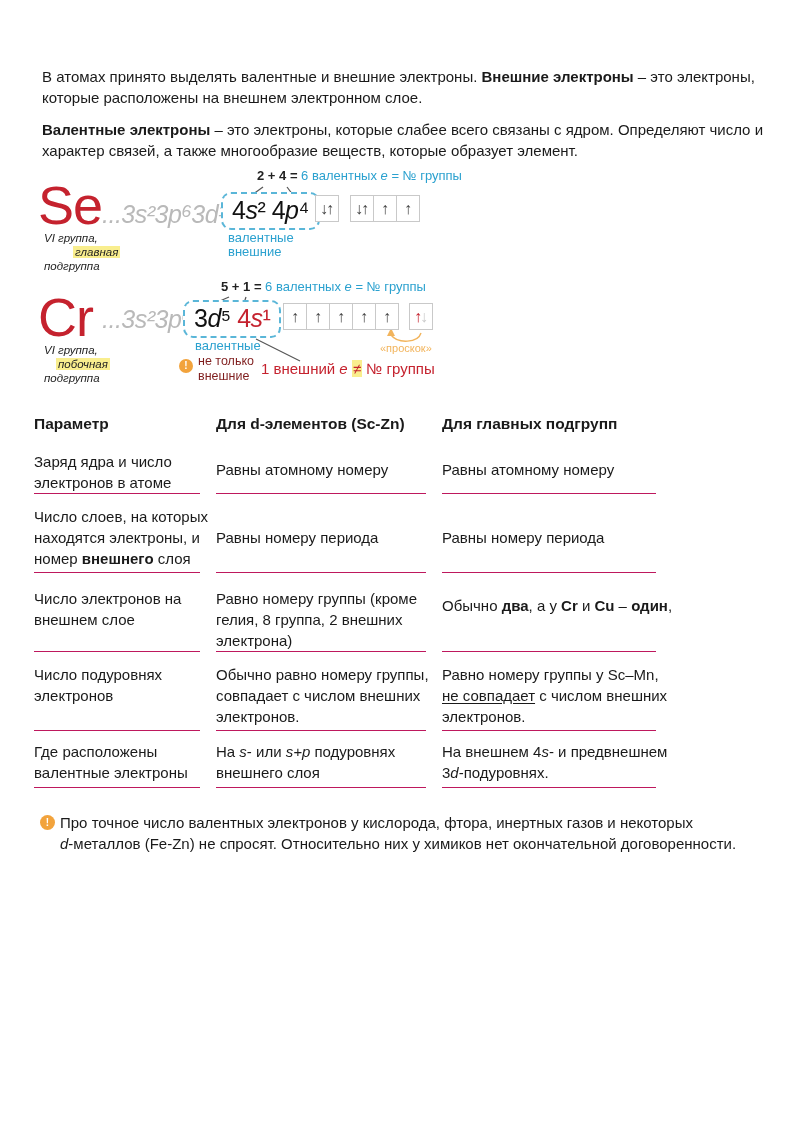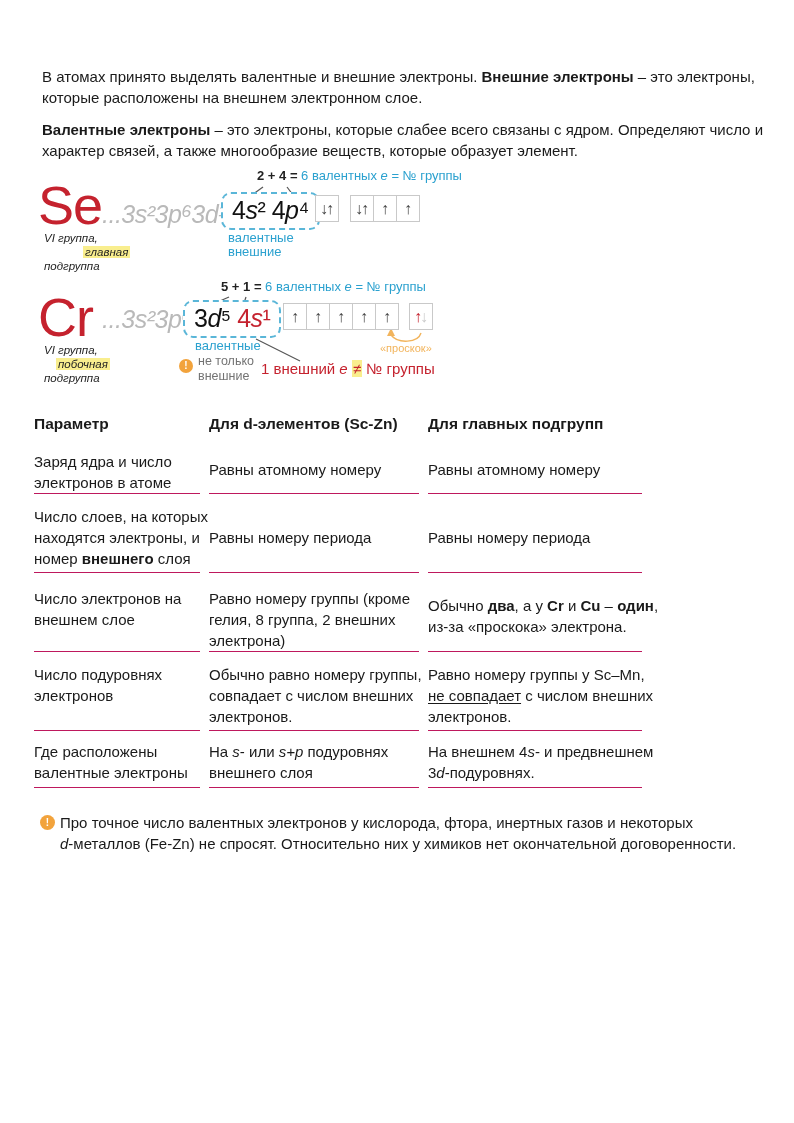--- a/index.html
+++ b/index.html
@@ -25,42 +25,42 @@
     font-size:25px; color:#111; background:#fff; letter-spacing:-0.5px;
   }
   .dbox i { font-style:italic; }
   .redpart { color:#c5222e; }
   .ann { font-size:13px; color:#222; font-weight:bold; }
   .ann .blue { color:#2ba1cf; font-weight:normal; }
   .bluelbl { font-size:13px; color:#2ba1cf; }
   .grp { font-size:11.5px; font-style:italic; color:#222; line-height:13px; }
   .hl { background:#f9ee8e; padding:0 2px; }
   .redlbl { font-size:15px; color:#c5222e; }
-  .warntxt { font-size:12.5px; color:#737373; line-height:15px;text-align:center; }
+  .warntxt { font-size:12.5px; color:#7f1d1d; line-height:15px;text-align:center; }
   .warnicon {
     display:inline-block; width:14px; height:14px; border-radius:50%;
     background:#f2a33c; color:#fff; font-size:10px; font-weight:bold;
     text-align:center; line-height:14px;
   }
   .obgroup { display:flex; }
   .obox {
     width:24px; height:27px; border:1px solid #c9c9c9; background:#fff;
     display:flex; align-items:center; justify-content:center;
     font-size:16px; color:#444; letter-spacing:-2px; padding-right:2px;
   }
   .obgroup .obox + .obox { margin-left:-1px; }
   .obox .up-red { color:#c5222e; }
   .obox .dn-gray { color:#cccccc; }
   .proskok { font-size:11px; color:#f2b45c; }
   .figsvg { position:absolute; left:0; top:0; width:794px; height:248px; }
 
   
   .tbl { position:absolute; left:34px; top:415px; width:608px; }
   .trow, .thead {
-    display:grid; grid-template-columns:166px 210px 214px; column-gap:9px;
+    display:grid; grid-template-columns:166px 210px 214px; column-gap:16px;
   }
   .th { font-size:15.5px; font-weight:bold; padding-bottom:12px; }
   .tcell { border-bottom:1px solid #be185d; font-size:15px; }
   .tline { white-space:nowrap; overflow:visible; line-height:21px; }
   .r1 .tcell { padding-top:6px;  min-height:47px; }
   .r2 .tcell { padding-top:12px; min-height:79px; }
   .r3 .tcell { padding-top:15px; min-height:78px; }
   .r4 .tcell { padding-top:12px; min-height:79px; }
   .r5 .tcell { padding-top:10px; min-height:57px; }
   .off8  { padding-top:14px !important; }
@@ -94,21 +94,21 @@
     <line x1="256" y1="173" x2="300" y2="195" stroke="#555" stroke-width="1.2"></line>
 
     <g>
       <path d="M 421 167 C 418 177, 398 178, 391 169" fill="none" stroke="#f2b45c" stroke-width="1.4"></path>
       <polygon points="387,170 395,170 391,162" fill="#f2b45c"></polygon>
     </g>
   </svg>
 
   <div class="abs sym" style="left:38px; top:12px;">Se</div>
   <div class="abs grp" style="left:44px; top:66px;">VI группа,</div>
-  <div class="abs grp" style="left:56px; top:80px;padding-left:27px;"><span class="hl">главная</span></div>
+  <div class="abs grp" style="left:46px; top:80px;padding-left:27px;"><span class="hl">главная</span></div>
   <div class="abs grp" style="left:44px; top:94px;">подгруппа</div>
 
   <div class="abs cfg" style="left:102px; top:30px;">...3<i>s</i>²3<i>p</i>⁶3<i>d</i>¹⁰</div>
   <div class="abs dbox" style="left:221px; top:26px;">4<i>s</i>² 4<i>p</i>⁴</div>
 
   <div class="abs ann" style="left:257px; top:2px;">
     <span>2 + 4 =</span> <span class="blue">6 валентных <i>e</i> = № группы</span>
   </div>
 
   <div class="abs bluelbl" style="left:228px; top:64px;">валентные</div>
@@ -200,21 +200,20 @@
       <div class="tline">Число электронов на</div>
       <div class="tline">внешнем слое</div>
     </div>
     <div class="tcell">
       <div class="tline">Равно номеру группы (кроме</div>
       <div class="tline">гелия, 8 группа, 2 внешних</div>
       <div class="tline">электрона)</div>
     </div>
     <div class="tcell off7">
       <div class="tline">Обычно <b>два</b>, а у <b>Cr</b> и <b>Cu</b> – <b>один</b>,</div>
-      <div class="tline">из-за «проскока» электрона.</div>
     </div>
   </div>
 
   <div class="trow r4">
     <div class="tcell">
       <div class="tline">Число подуровнях</div>
       <div class="tline">электронов</div>
     </div>
     <div class="tcell">
       <div class="tline">Обычно равно номеру группы,</div>

